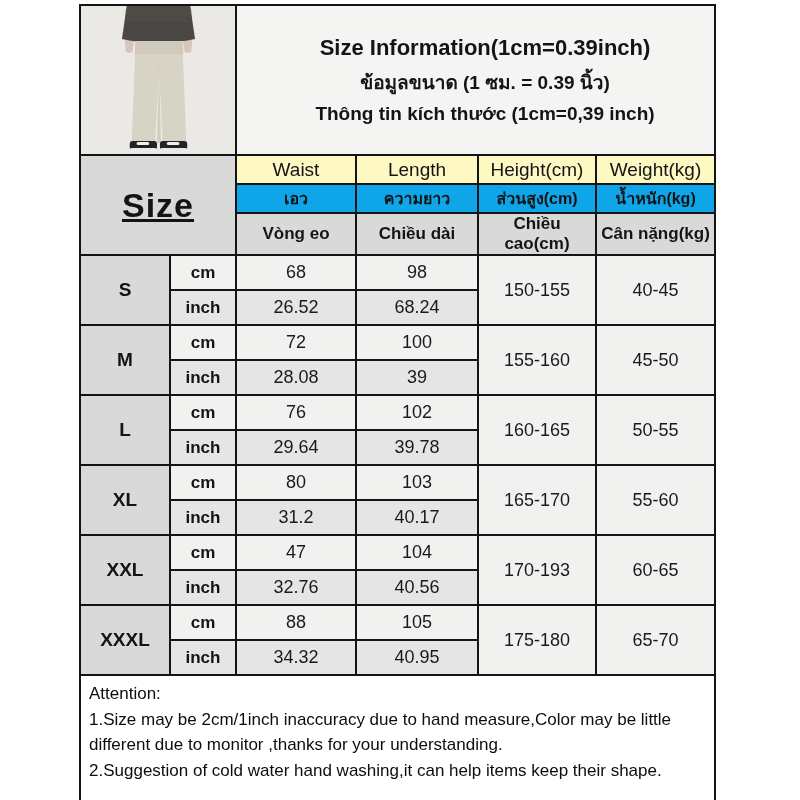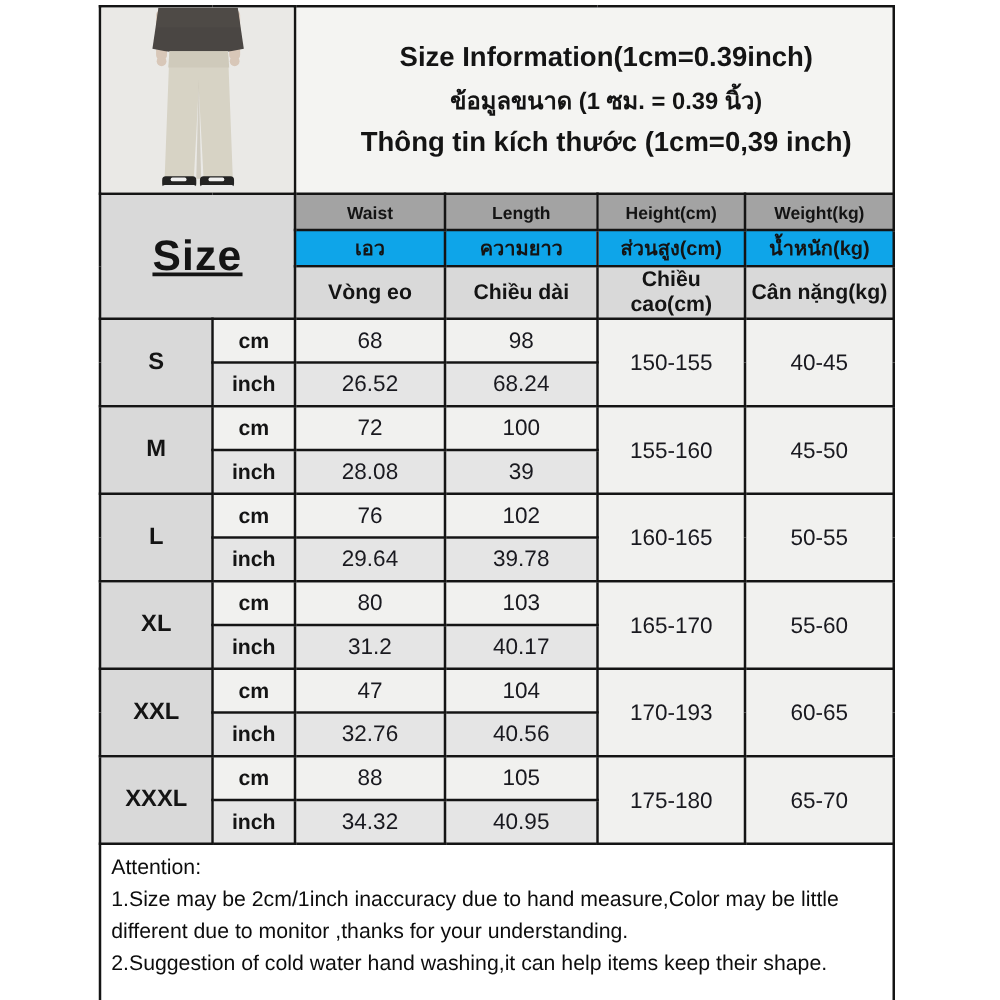--- a/index.html
+++ b/index.html
@@ -16,23 +16,23 @@
   tr.r-top{height:148px;}
   tr.r-head{height:29px;}
   tr.r-body{height:35px;}
   tr.r-att{height:131px;}
 
   .photo-cell{background:#eae9e6;padding:0;}
   .photo-wrap{width:100%;height:148px;display:block;}
   .title-cell{background:#f4f4f2;padding-left:19px;}
   .title-en{font-weight:bold;font-size:22px;margin:4px 0;}
   .title-th{font-weight:bold;font-size:19px;margin:6px 0;}
-  .title-vi{font-weight:bold;font-size:22px;margin:4px 0;}
-
-  .head{background:#a3a3a3;font-weight:bold;font-size:14px;}
+  .title-vi{font-weight:bold;font-size:19px;margin:4px 0;}
+
+  .head{background:#fef9c3;font-weight:normal;font-size:19px;}
   .head-th{background:#0ea5e9;font-weight:bold;font-size:16px;}
   .head-vi{background:#d9d9d9;font-weight:bold;font-size:17px;}
   .size-big{background:#d9d9d9;font-weight:bold;font-size:34px;letter-spacing:1px;text-decoration:underline;}
 
   .cm-row td{background:#f1f1ef;}
   .inch-row td{background:#e5e5e5;}
   .size-cell{background:#d9d9d9 !important;font-weight:bold;font-size:19px;}
   .unit{font-weight:bold;font-size:17px;}
   .val{font-size:18px;color:#19191f;}
   .range-cell{background:#f1f1ef !important;font-size:18px;color:#19191f;}

